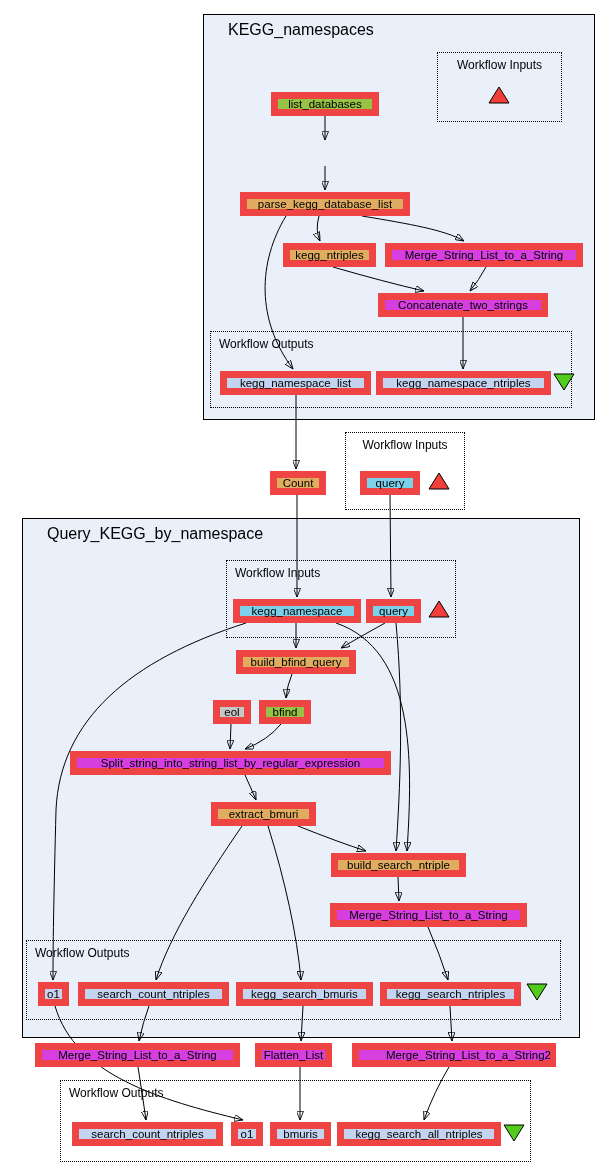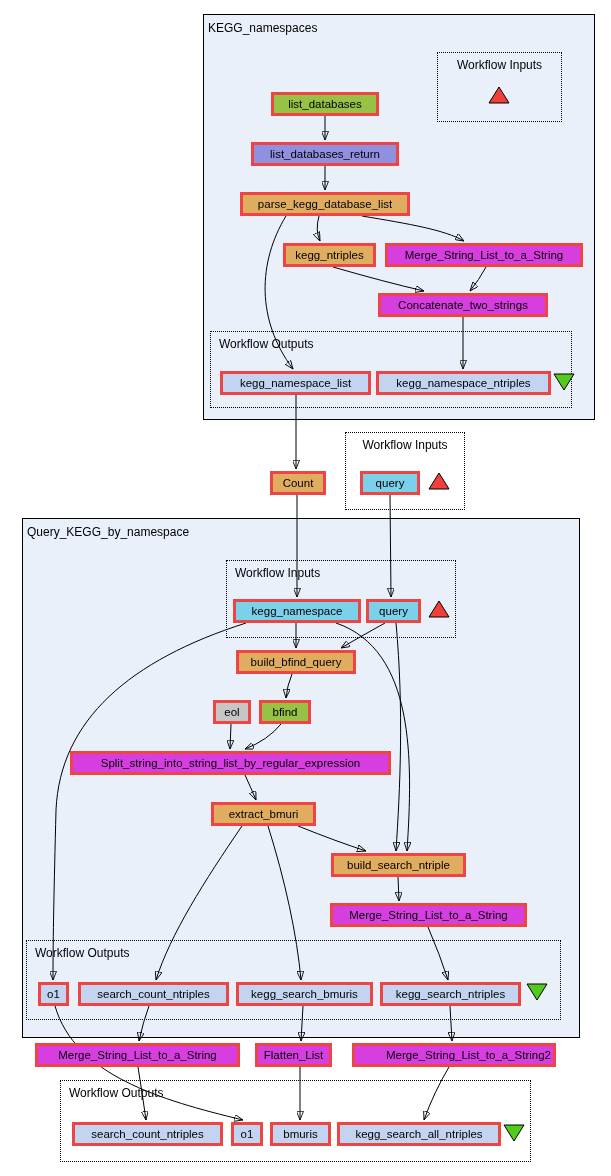--- a/index.html
+++ b/index.html
@@ -1,26 +1,26 @@
 <!DOCTYPE html>
 <html><head>
 <meta charset="utf-8">
 <style>
   * { margin:0; padding:0; }
   html,body { background:#fff; }
   body { font-family:"Liberation Sans","DejaVu Sans",sans-serif; }
   .canvas { position:relative; width:611px; height:1176px; background:#fff; overflow:hidden; }
   .group { position:absolute; border:1px solid #000; box-sizing:border-box; z-index:0; }
-  .group-title { position:absolute; top:6px; left:4px; font-size:12px; color:#000; white-space:nowrap; }
+  .group-title { position:absolute; top:6px; left:24px; font-size:16px; color:#000; white-space:nowrap; }
   .pbox { position:absolute; border:1px dotted #000; box-sizing:border-box; z-index:1; }
   .pbox-title { position:absolute; top:5px; left:8px; font-size:12px; color:#000; white-space:nowrap; }
   .pbox-title.center { left:0; right:0; text-align:center; }
   .edges { position:absolute; top:0; left:0; z-index:2; pointer-events:none; }
   .edges path { stroke:#000; stroke-width:1; fill:none; }
-  .node { position:absolute; height:24px; box-sizing:border-box; border:3px solid #ef4444;
+  .node { position:absolute; height:24px; box-sizing:border-box; border:7px solid #ef4444;
           display:flex; align-items:center; justify-content:center;
           font-size:11.5px; white-space:nowrap; color:#000; z-index:3; cursor:default; }
   .tri { position:absolute; z-index:3; }
 </style>
 </head>
 <body>
 
 <div class="canvas">
 
   <div class="group" style="left: 203px; top: 14px; width: 392px; height: 406px; background-color: rgb(233, 240, 250);">
@@ -83,21 +83,20 @@
     <path d="M55,1006 C75,1075 160,1100 243,1120" marker-end="url(#ah)"></path>
     <path d="M149,1006 Q143,1022 139,1041" marker-end="url(#ah)"></path>
     <path d="M138,1067 Q142,1092 146,1120" marker-end="url(#ah)"></path>
     <path d="M303,1006 L301,1041" marker-end="url(#ah)"></path>
     <path d="M300,1067 L300,1120" marker-end="url(#ah)"></path>
     <path d="M450,1006 L452,1041" marker-end="url(#ah)"></path>
     <path d="M449,1067 Q434,1092 424,1120" marker-end="url(#ah)"></path>
   </svg>
 
   <div class="node" style="left: 271px; top: 92px; width: 108px; background-color: rgb(150, 194, 70);">list_databases</div>
-  <div class="node" style="left: 251px; top: 142px; width: 148px; background-color: rgb(143, 144, 224);">list_databases_return</div>
   <div class="node" style="left: 240px; top: 192px; width: 170px; background-color: rgb(224, 173, 96);">parse_kegg_database_list</div>
   <div class="node" style="left: 283px; top: 243px; width: 93px; background-color: rgb(224, 173, 96);">kegg_ntriples</div>
   <div class="node" style="left: 385px; top: 243px; width: 198px; background-color: rgb(215, 62, 224);">Merge_String_List_to_a_String</div>
   <div class="node" style="left: 378px; top: 293px; width: 170px; background-color: rgb(215, 62, 224);">Concatenate_two_strings</div>
   <div class="node" style="left: 220px; top: 371px; width: 151px; background-color: rgb(195, 212, 240);">kegg_namespace_list</div>
   <div class="node" style="left: 376px; top: 371px; width: 175px; background-color: rgb(195, 212, 240);">kegg_namespace_ntriples</div>
   <div class="node" style="left: 270px; top: 471px; width: 56px; background-color: rgb(224, 173, 96);">Count</div>
   <div class="node" style="left: 360px; top: 471px; width: 60px; background-color: rgb(124, 209, 234);">query</div>
   <div class="node" style="left: 233px; top: 599px; width: 128px; background-color: rgb(124, 209, 234);">kegg_namespace</div>
   <div class="node" style="left: 366px; top: 599px; width: 55px; background-color: rgb(124, 209, 234);">query</div>

